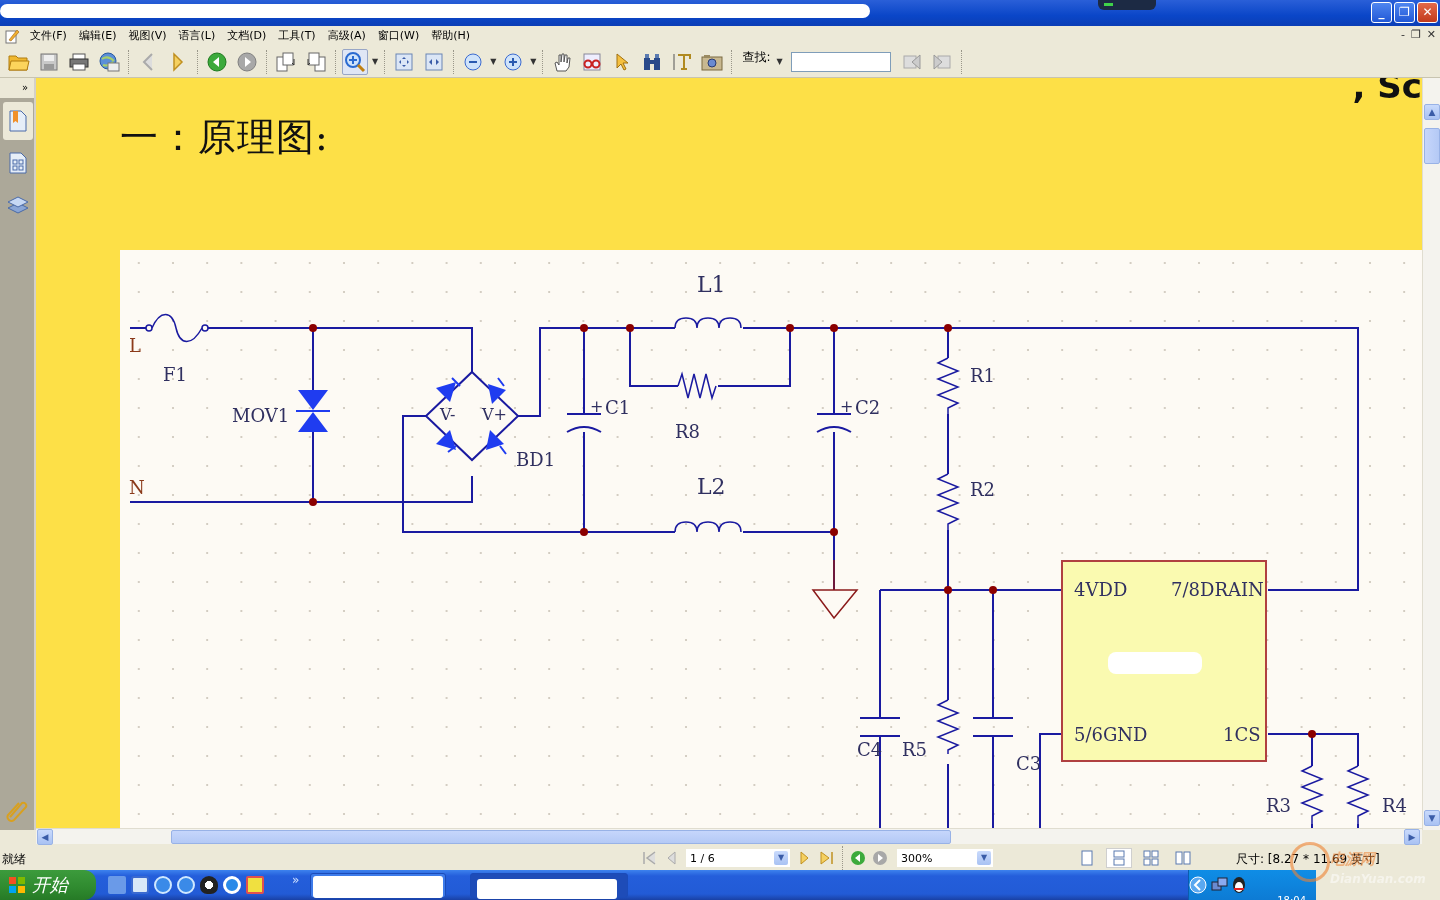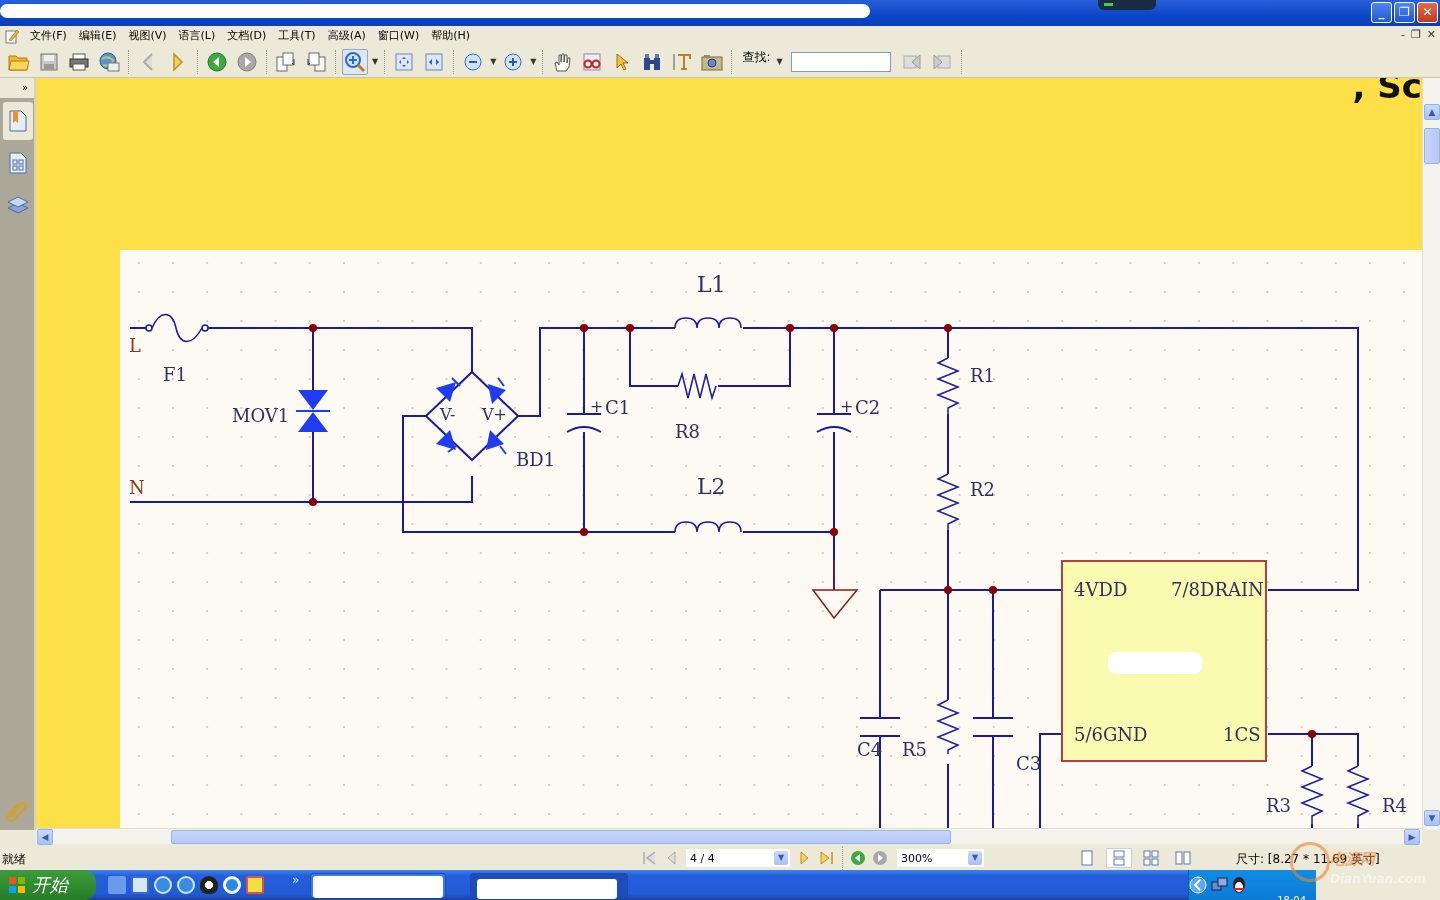--- a/index.html
+++ b/index.html
@@ -294,20 +294,21 @@
   </div>
   <div class="lp-clip">
     <svg width="26" height="26" viewBox="0 0 26 26">
         <path d="M6 20 L18 6 a3 3 0 0 1 4 4 L10 23 a4 4 0 0 1 -6 -5 L15 6" fill="none" stroke="#d8a020" stroke-width="2"></path>
       </svg>
   </div>
 </div>
 
 <div class="docview">
   <div class="doc-cut">, Sc</div>
+  <div class="doc-heading">一：原理图:</div>
 
   <svg id="schematic" width="1386" height="750" viewBox="36 78 1386 750" style="position:absolute;left:0;top:0;">
     <defs>
       <pattern id="grid" x="0" y="0" width="34.2" height="29" patternUnits="userSpaceOnUse">
         <circle cx="2" cy="2" r="1" fill="#c8c0b4"></circle>
       </pattern>
     </defs>
     <rect x="120" y="250" width="1302" height="580" fill="#fdfaf4"></rect>
     <rect x="120" y="250" width="1302" height="580" fill="url(#grid)"></rect>
 
@@ -460,21 +461,21 @@
       <svg width="16" height="16" viewBox="0 0 16 16">
           <path d="M3 2v12M14 2 L6 8 L14 14" fill="#ddd" stroke="#aaa" stroke-width="1.5"></path>
         </svg>
     </div>
     <div class="nav-ico">
       <svg width="14" height="16" viewBox="0 0 14 16">
           <path d="M11 2 L4 8 L11 14 Z" fill="#ddd" stroke="#aaa"></path>
         </svg>
     </div>
     <div class="combo" style="width:104px;margin:0 4px">
-      <span>4 / 4</span>
+      <span>1 / 6</span>
       <span class="combo-arrow">▼</span>
     </div>
     <div class="nav-ico">
       <svg width="14" height="16" viewBox="0 0 14 16">
           <path d="M3 2 L10 8 L3 14 Z" fill="#f5d060" stroke="#c09020"></path>
         </svg>
     </div>
     <div class="nav-ico">
       <svg width="16" height="16" viewBox="0 0 16 16">
           <path d="M2 2 L10 8 L2 14 Z" fill="#f5d060" stroke="#c09020"></path>
@@ -487,21 +488,21 @@
           <circle cx="8" cy="8" r="7" fill="#3caa3c"></circle>
           <path d="M10 4 L5 8 L10 12 Z" fill="#fff"></path>
         </svg>
     </div>
     <div class="nav-ico">
       <svg width="16" height="16" viewBox="0 0 16 16">
           <circle cx="8" cy="8" r="7" fill="#a8a8a8"></circle>
           <path d="M6 4 L11 8 L6 12 Z" fill="#fff"></path>
         </svg>
     </div>
-    <div class="combo" style="width:87px;margin-left:6px">
+    <div class="combo" style="width:96px;margin-left:6px">
       <span>300%</span>
       <span class="combo-arrow">▼</span>
     </div>
   </div>
   <div class="view-group">
     <div class="view-btn">
       <svg width="14" height="16" viewBox="0 0 14 16">
           <rect x="2" y="1" width="10" height="14" fill="#fff" stroke="#5a7ab0"></rect>
         </svg>
     </div>

